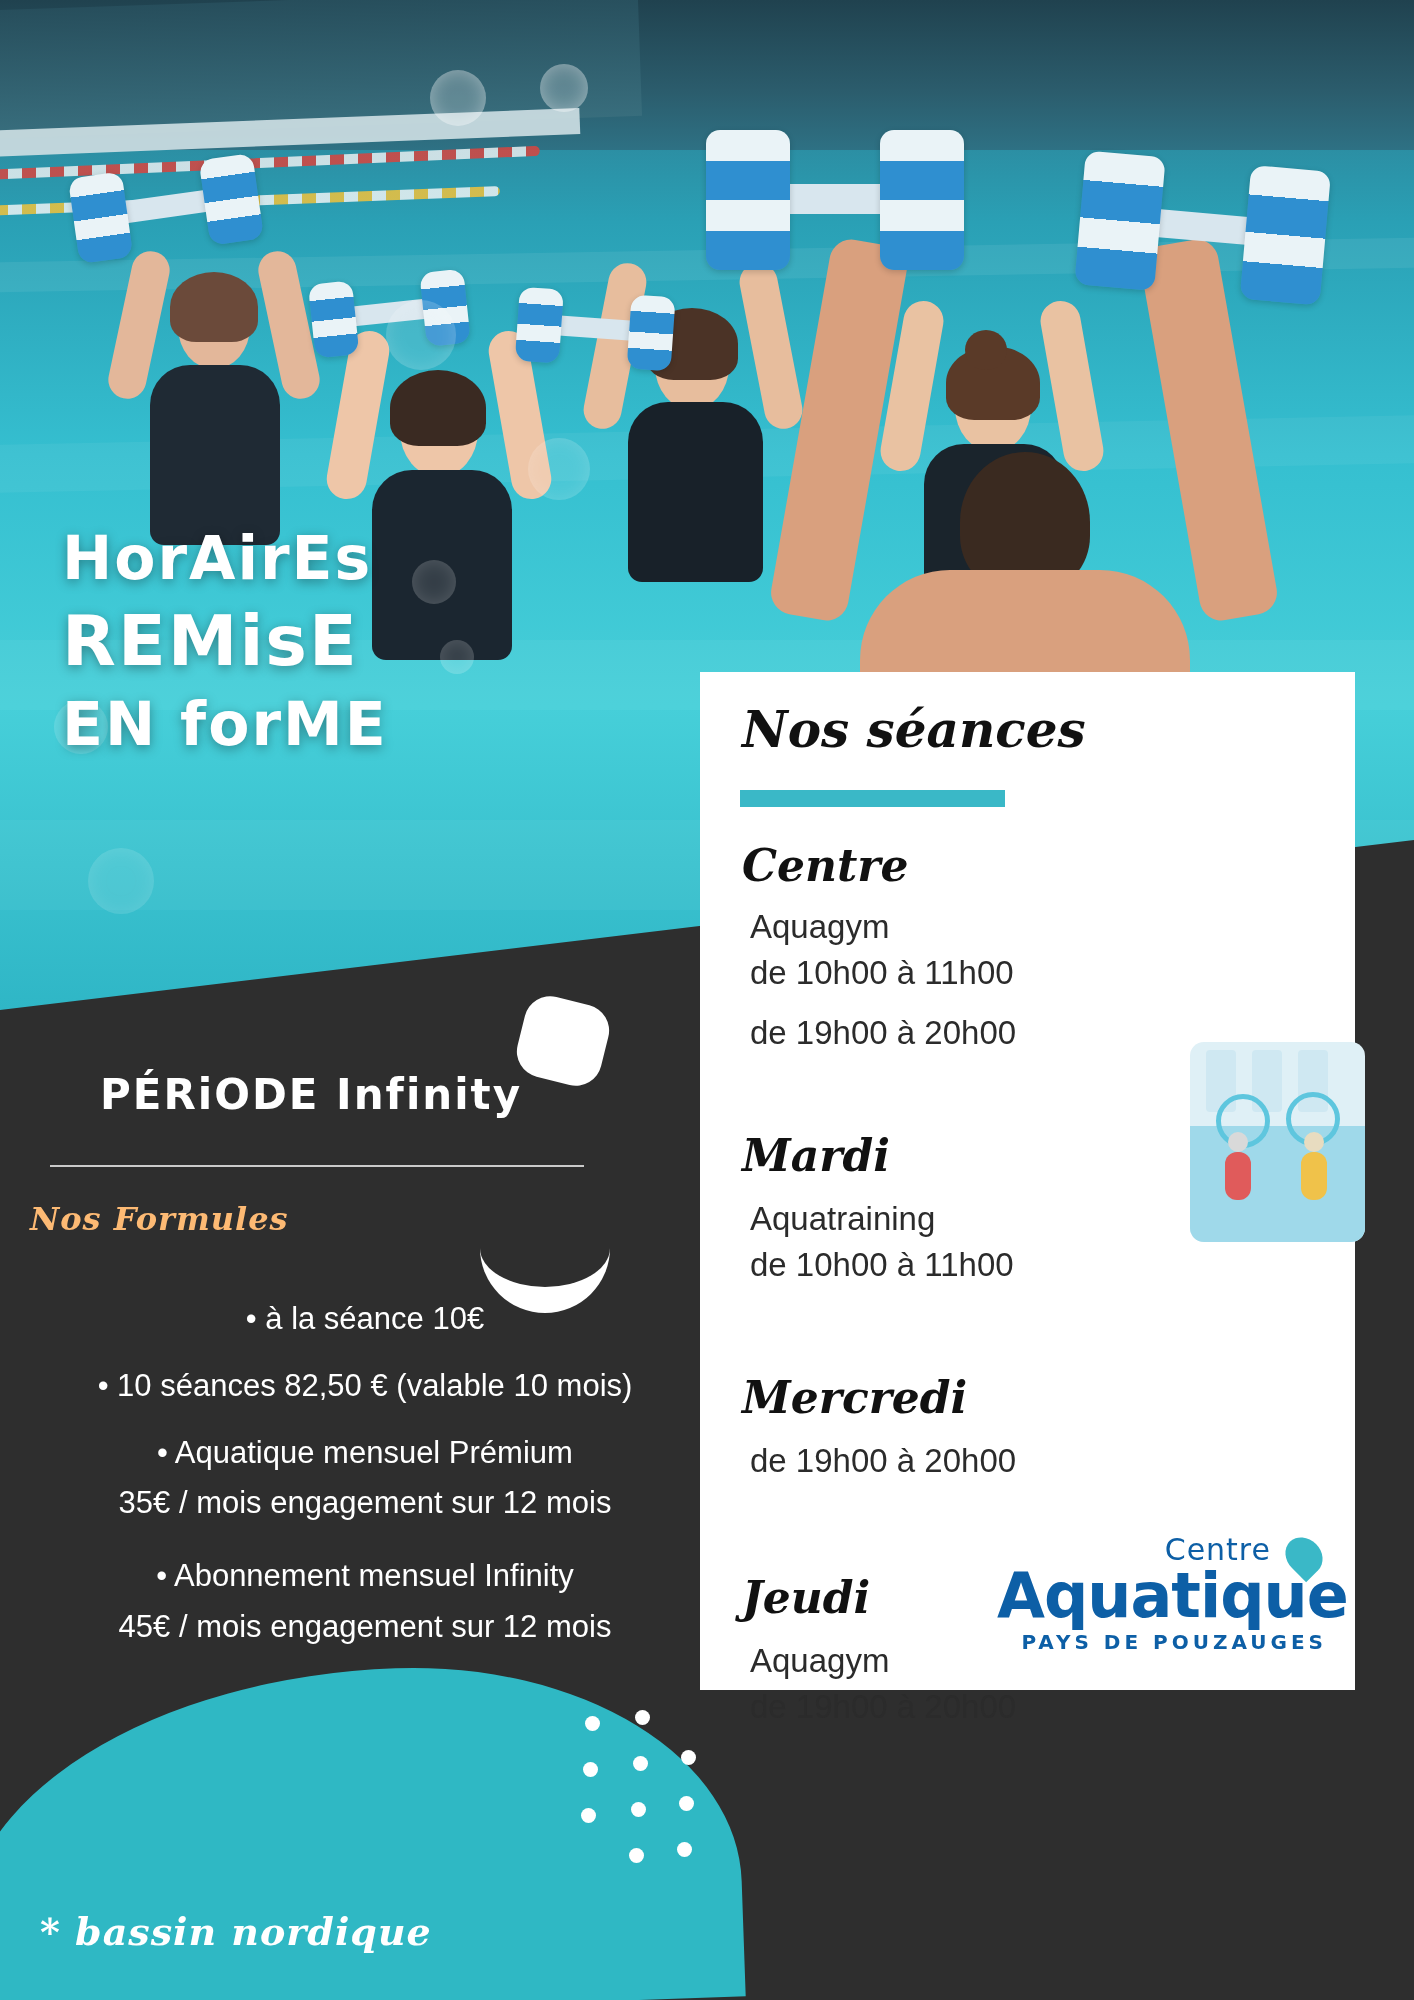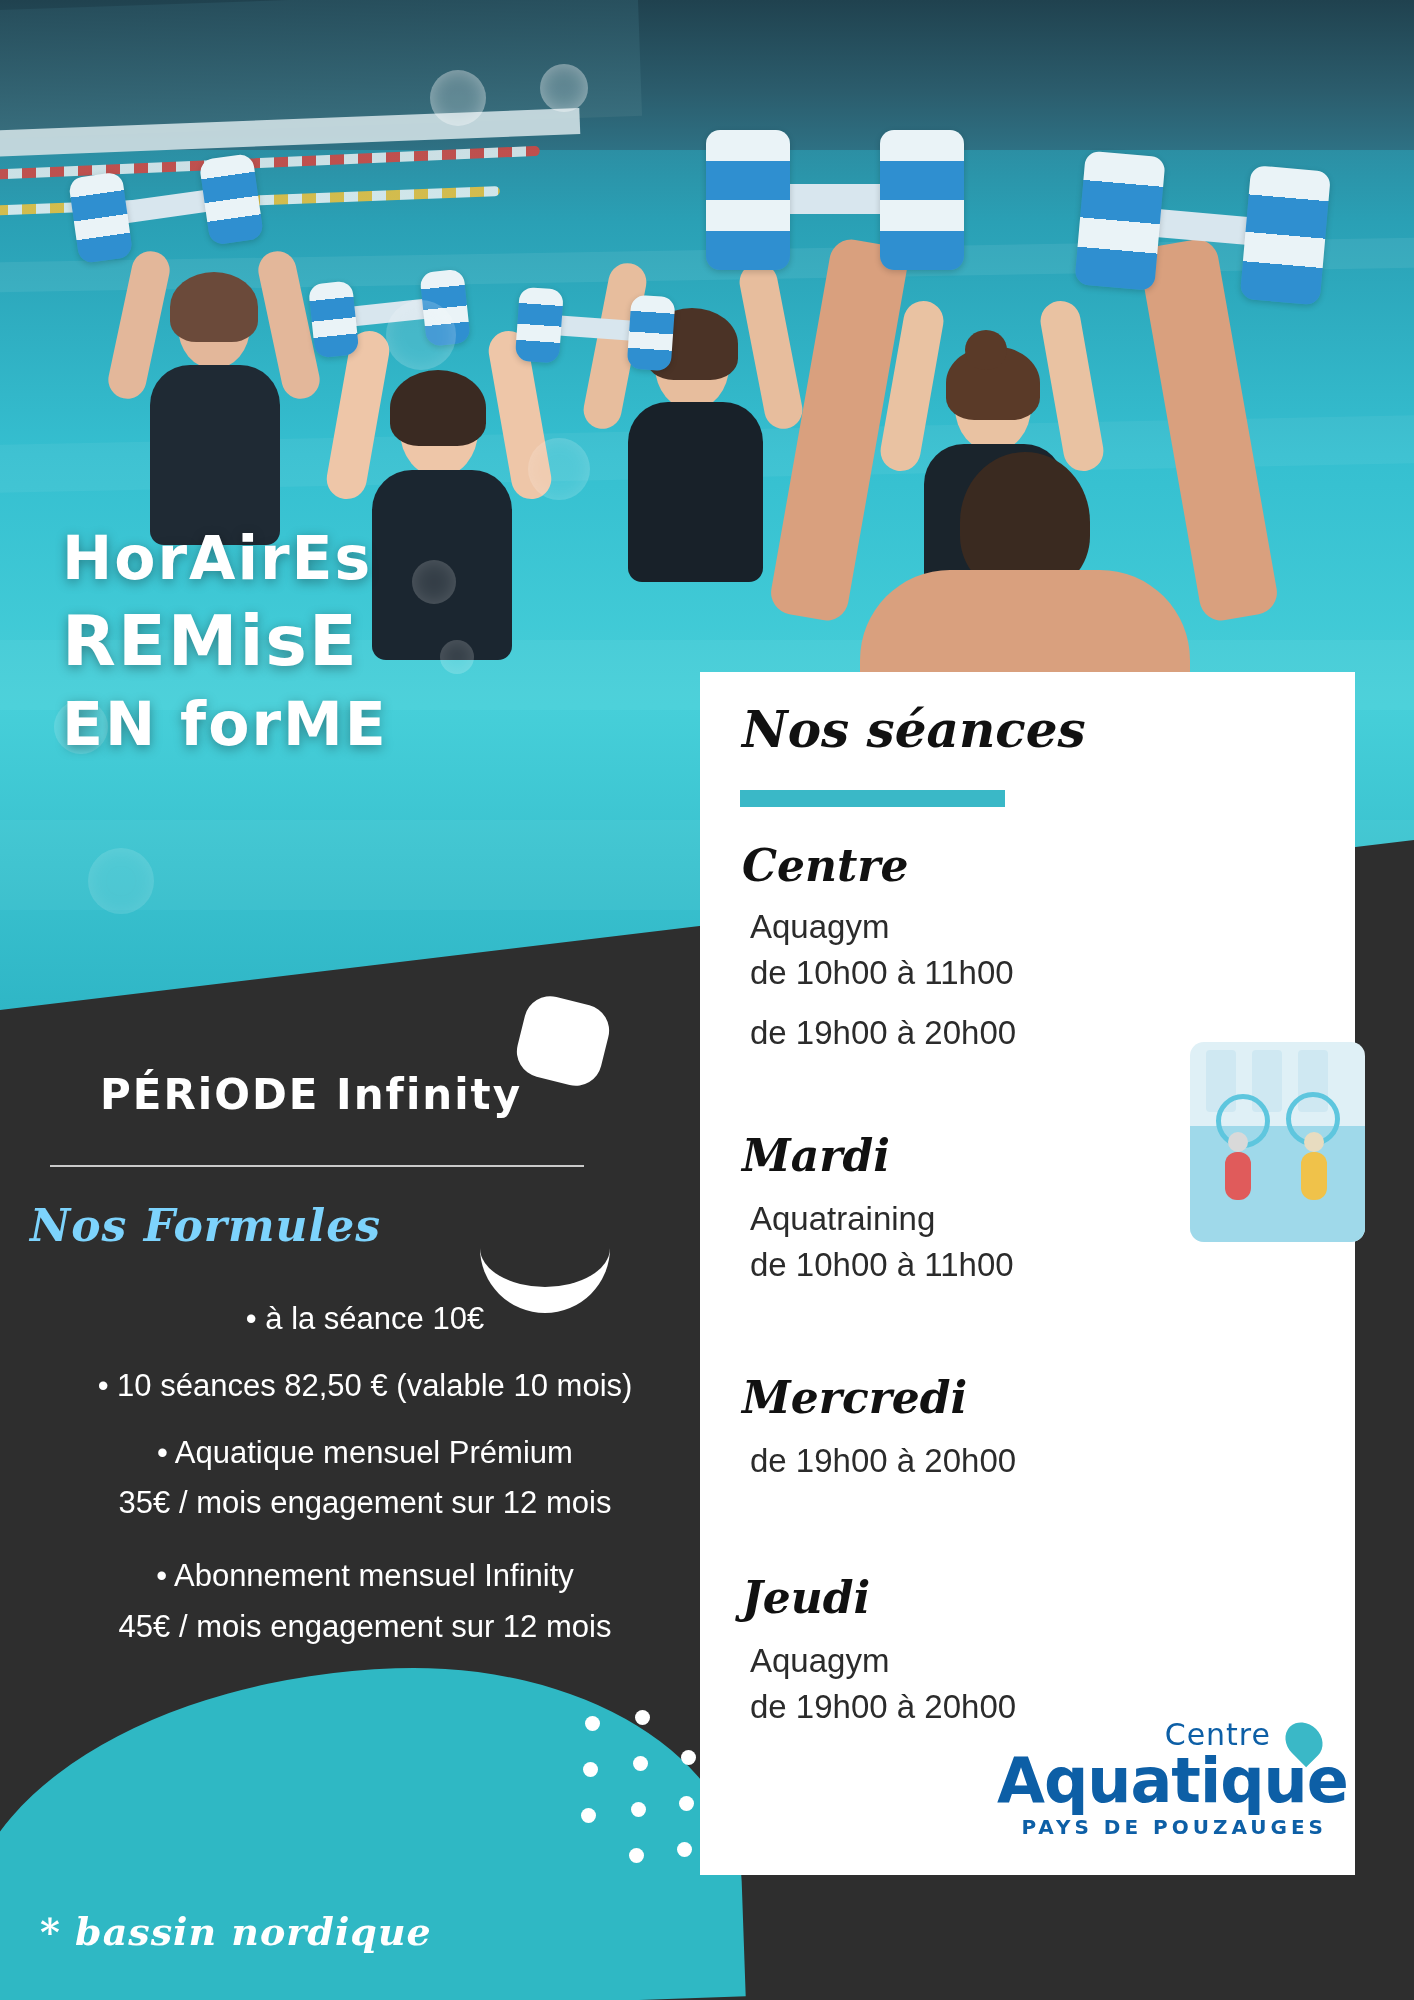--- a/index.html
+++ b/index.html
@@ -96,22 +96,22 @@
     position: absolute; left: 100px; top: 1070px;
     color: #fff; font-family: "DejaVu Sans", sans-serif; font-weight: bold;
     font-size: 42px; letter-spacing: 2px;
   }
   .hline {
     position: absolute; left: 50px; top: 1165px; width: 534px; height: 2px;
     background: rgba(255,255,255,.75);
   }
   .formules {
     position: absolute; left: 30px; top: 1200px;
-    color: #7dd3fc; font-family: "DejaVu Serif", serif; font-style: italic; font-weight: bold;
-    font-size: 44px; letter-spacing: 1px;
+    color: #fdba74; font-family: "DejaVu Serif", serif; font-style: italic; font-weight: bold;
+    font-size: 32px; letter-spacing: 1px;
   }
   .blob-hex {
     position: absolute; left: 520px; top: 1000px; width: 86px; height: 82px;
     background: #ffffff; border-radius: 26px; transform: rotate(14deg);
   }
   .smile {
     position: absolute; left: 480px; top: 1243px; width: 130px; height: 70px;
     border-bottom: 26px solid #fff; border-radius: 0 0 70px 70px;
   }
 
@@ -134,21 +134,21 @@
   .dots i { position: absolute; width: 15px; height: 15px; border-radius: 50%; background: #fff; }
 
   .footnote {
     position: absolute; left: 40px; bottom: 46px;
     color: #ffffff; font-family: "DejaVu Serif", serif; font-style: italic; font-weight: bold;
     font-size: 38px; letter-spacing: 1px;
   }
 
   
   .card {
-    position: absolute; left: 700px; top: 672px; width: 655px; height: 1203px;
+    position: absolute; left: 700px; top: 672px; width: 655px; height: 1018px;
     background: #ffffff;
   }
   .card-title {
     position: absolute; left: 42px; top: 28px;
     font-family: "DejaVu Serif", serif; font-style: italic; font-weight: bold;
     font-size: 50px; color: #111;
   }
   .title-underline {
     position: absolute; left: 40px; top: 118px; width: 265px; height: 17px;
     background: #3ab8c7;

